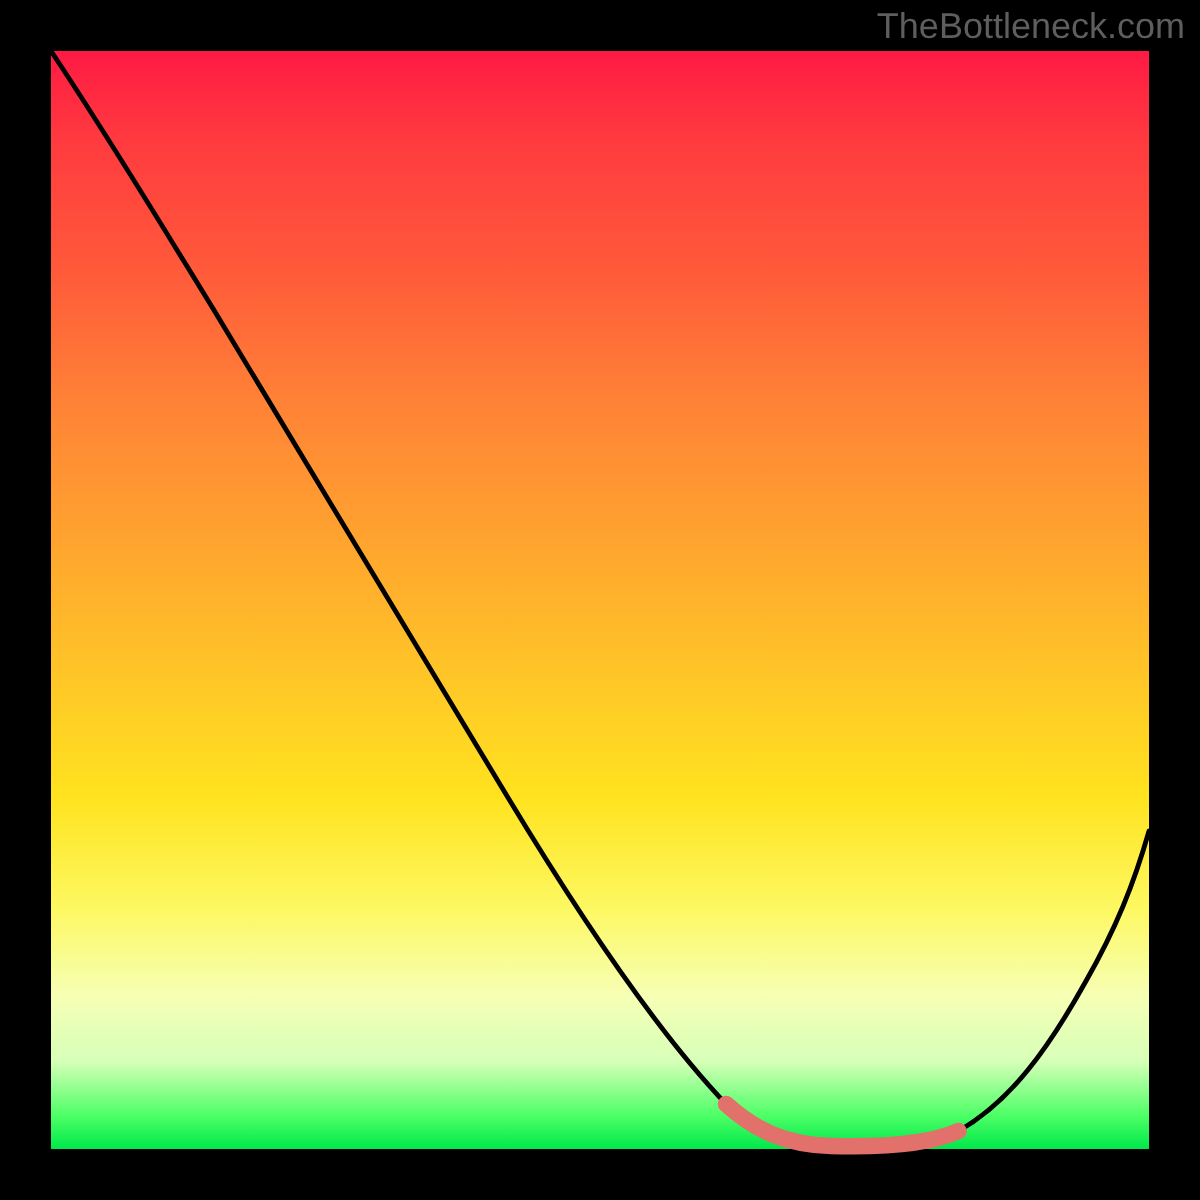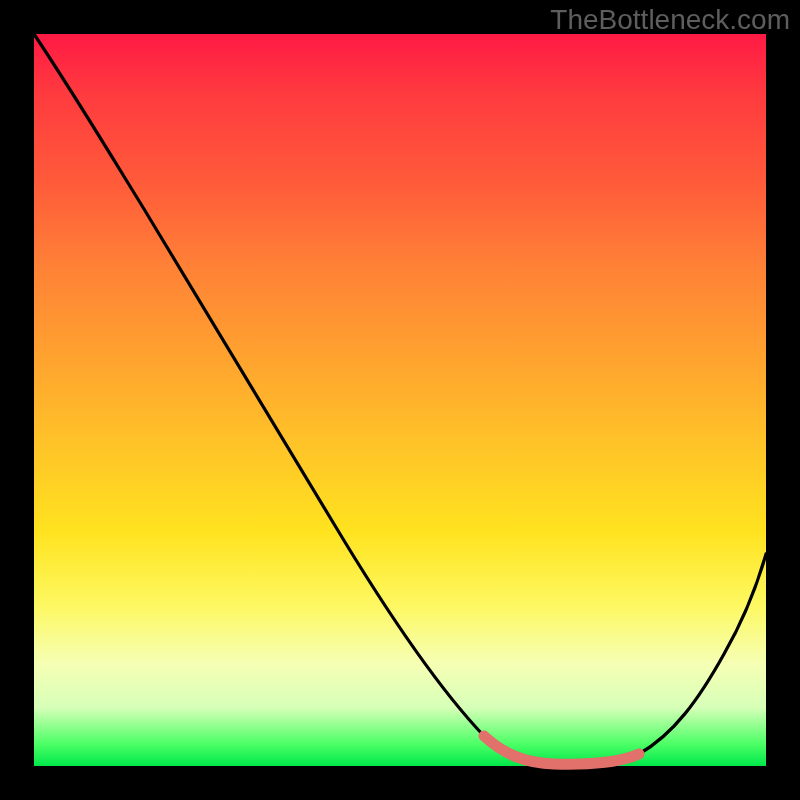--- a/index.html
+++ b/index.html
@@ -15,21 +15,21 @@
     position: relative;
     width: 800px;
     height: 800px;
     background: #000;
   }
   .watermark {
     position: absolute;
     top: 4px;
     right: 10px;
     color: #5e5e5e;
-    font-size: 28px;
+    font-size: 24px;
     font-weight: 500;
     letter-spacing: 0px;
     user-select: none;
   }
   .plot-area {
     position: absolute;
     left: 34px;
     top: 34px;
     width: 732px;
     height: 732px;

